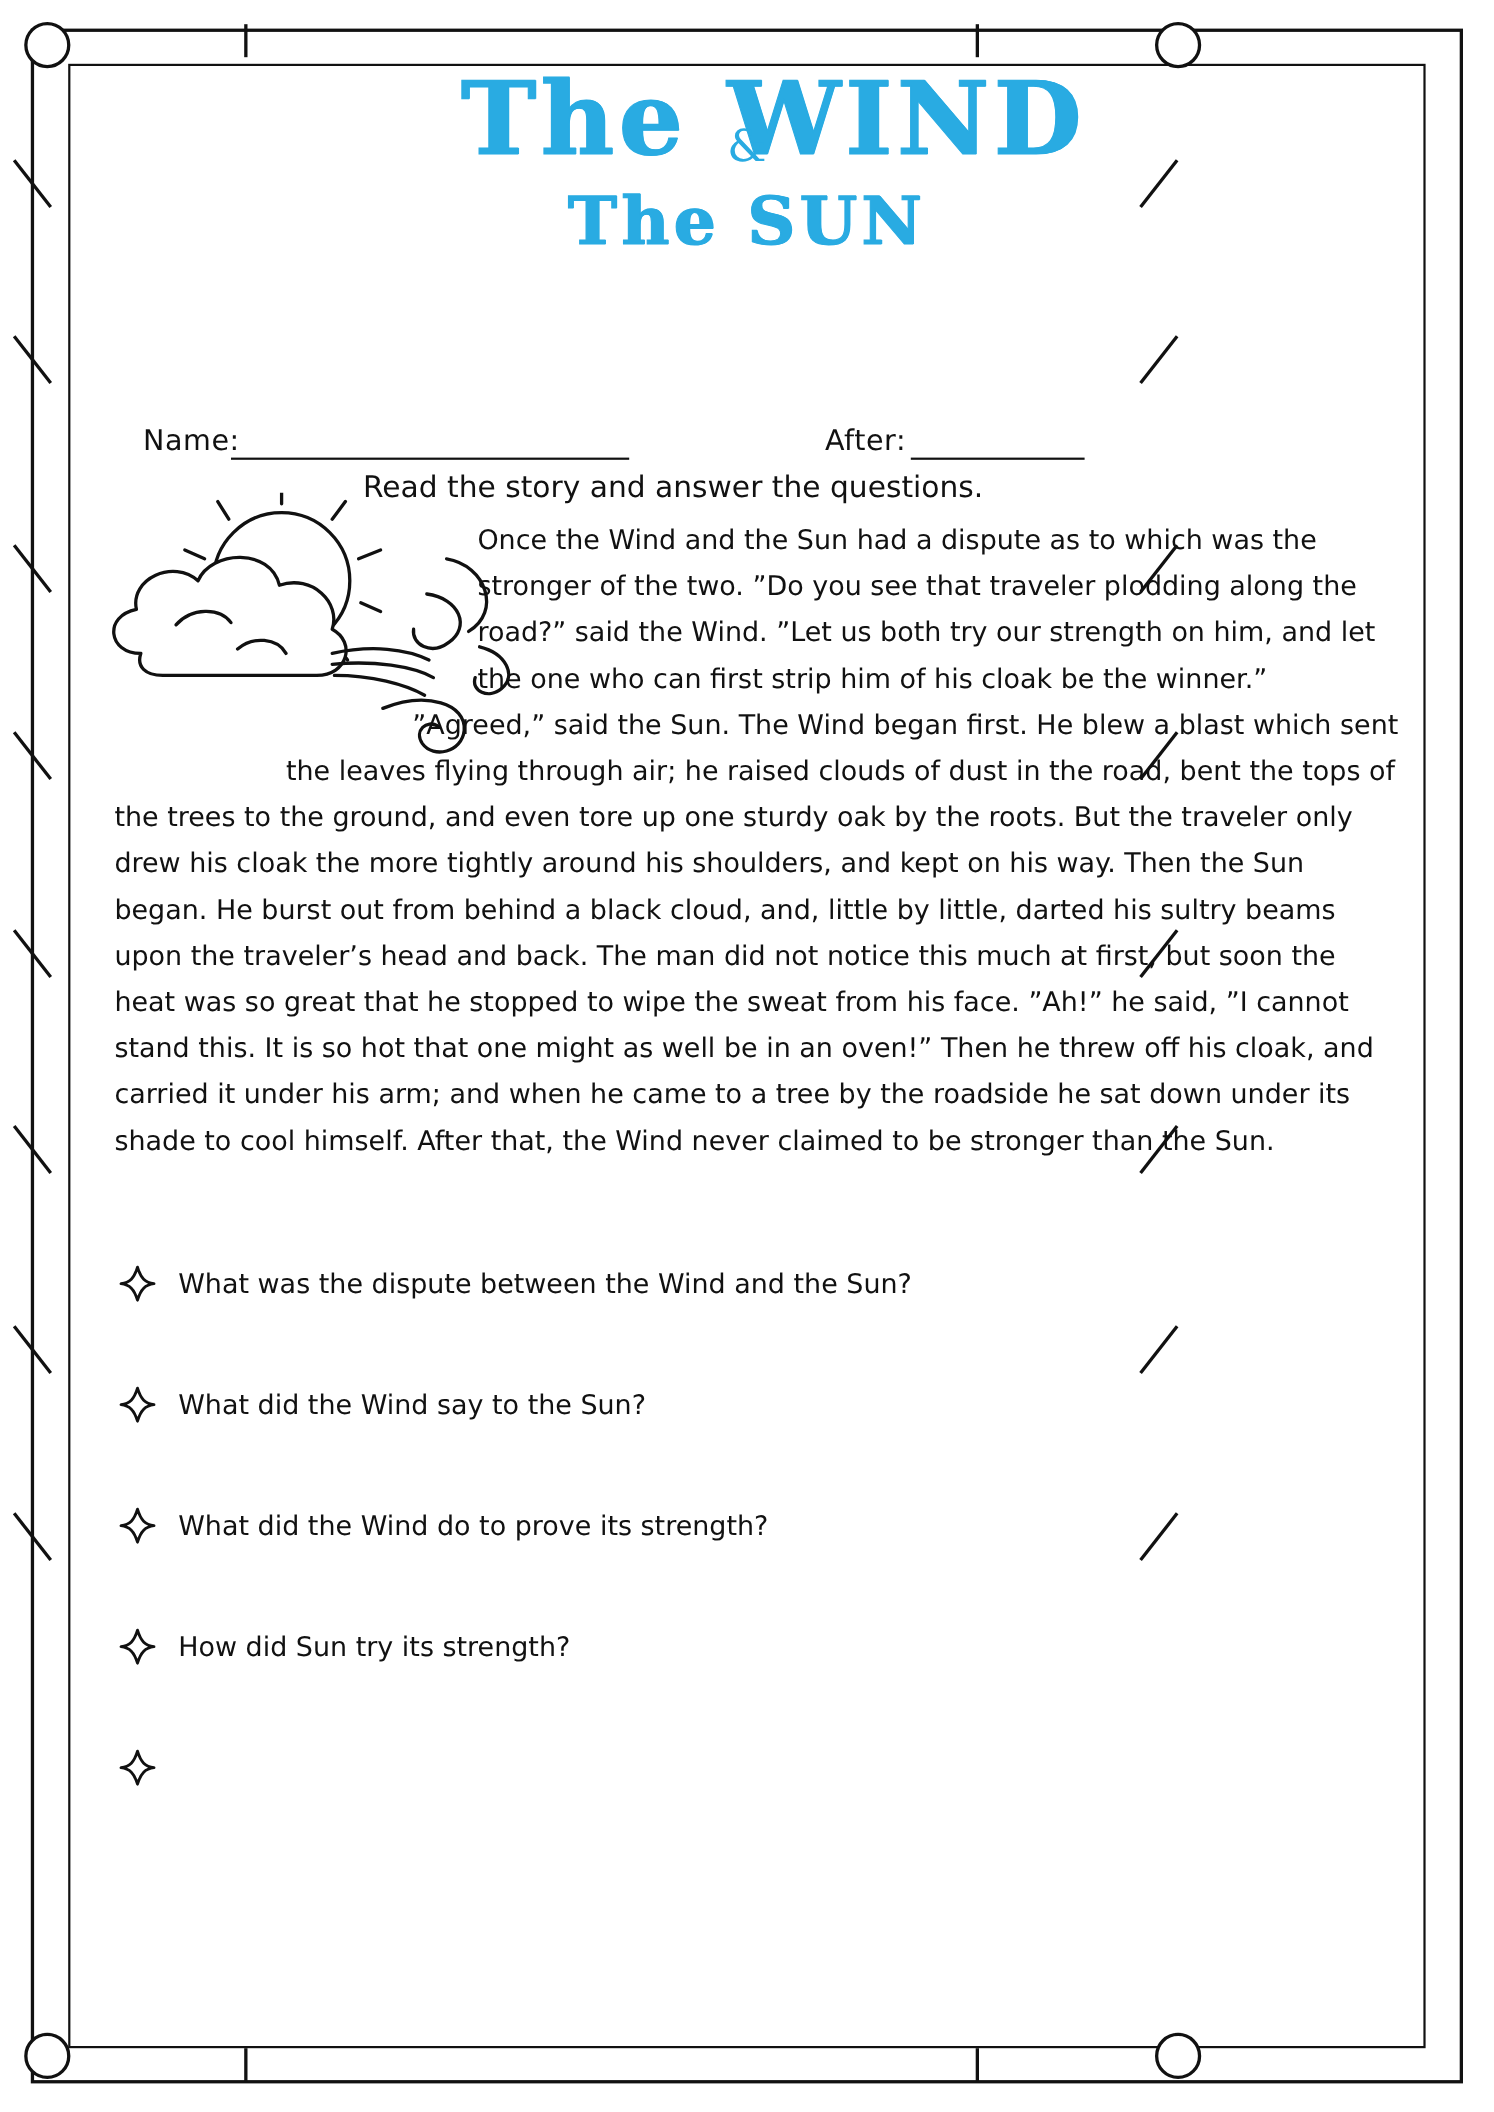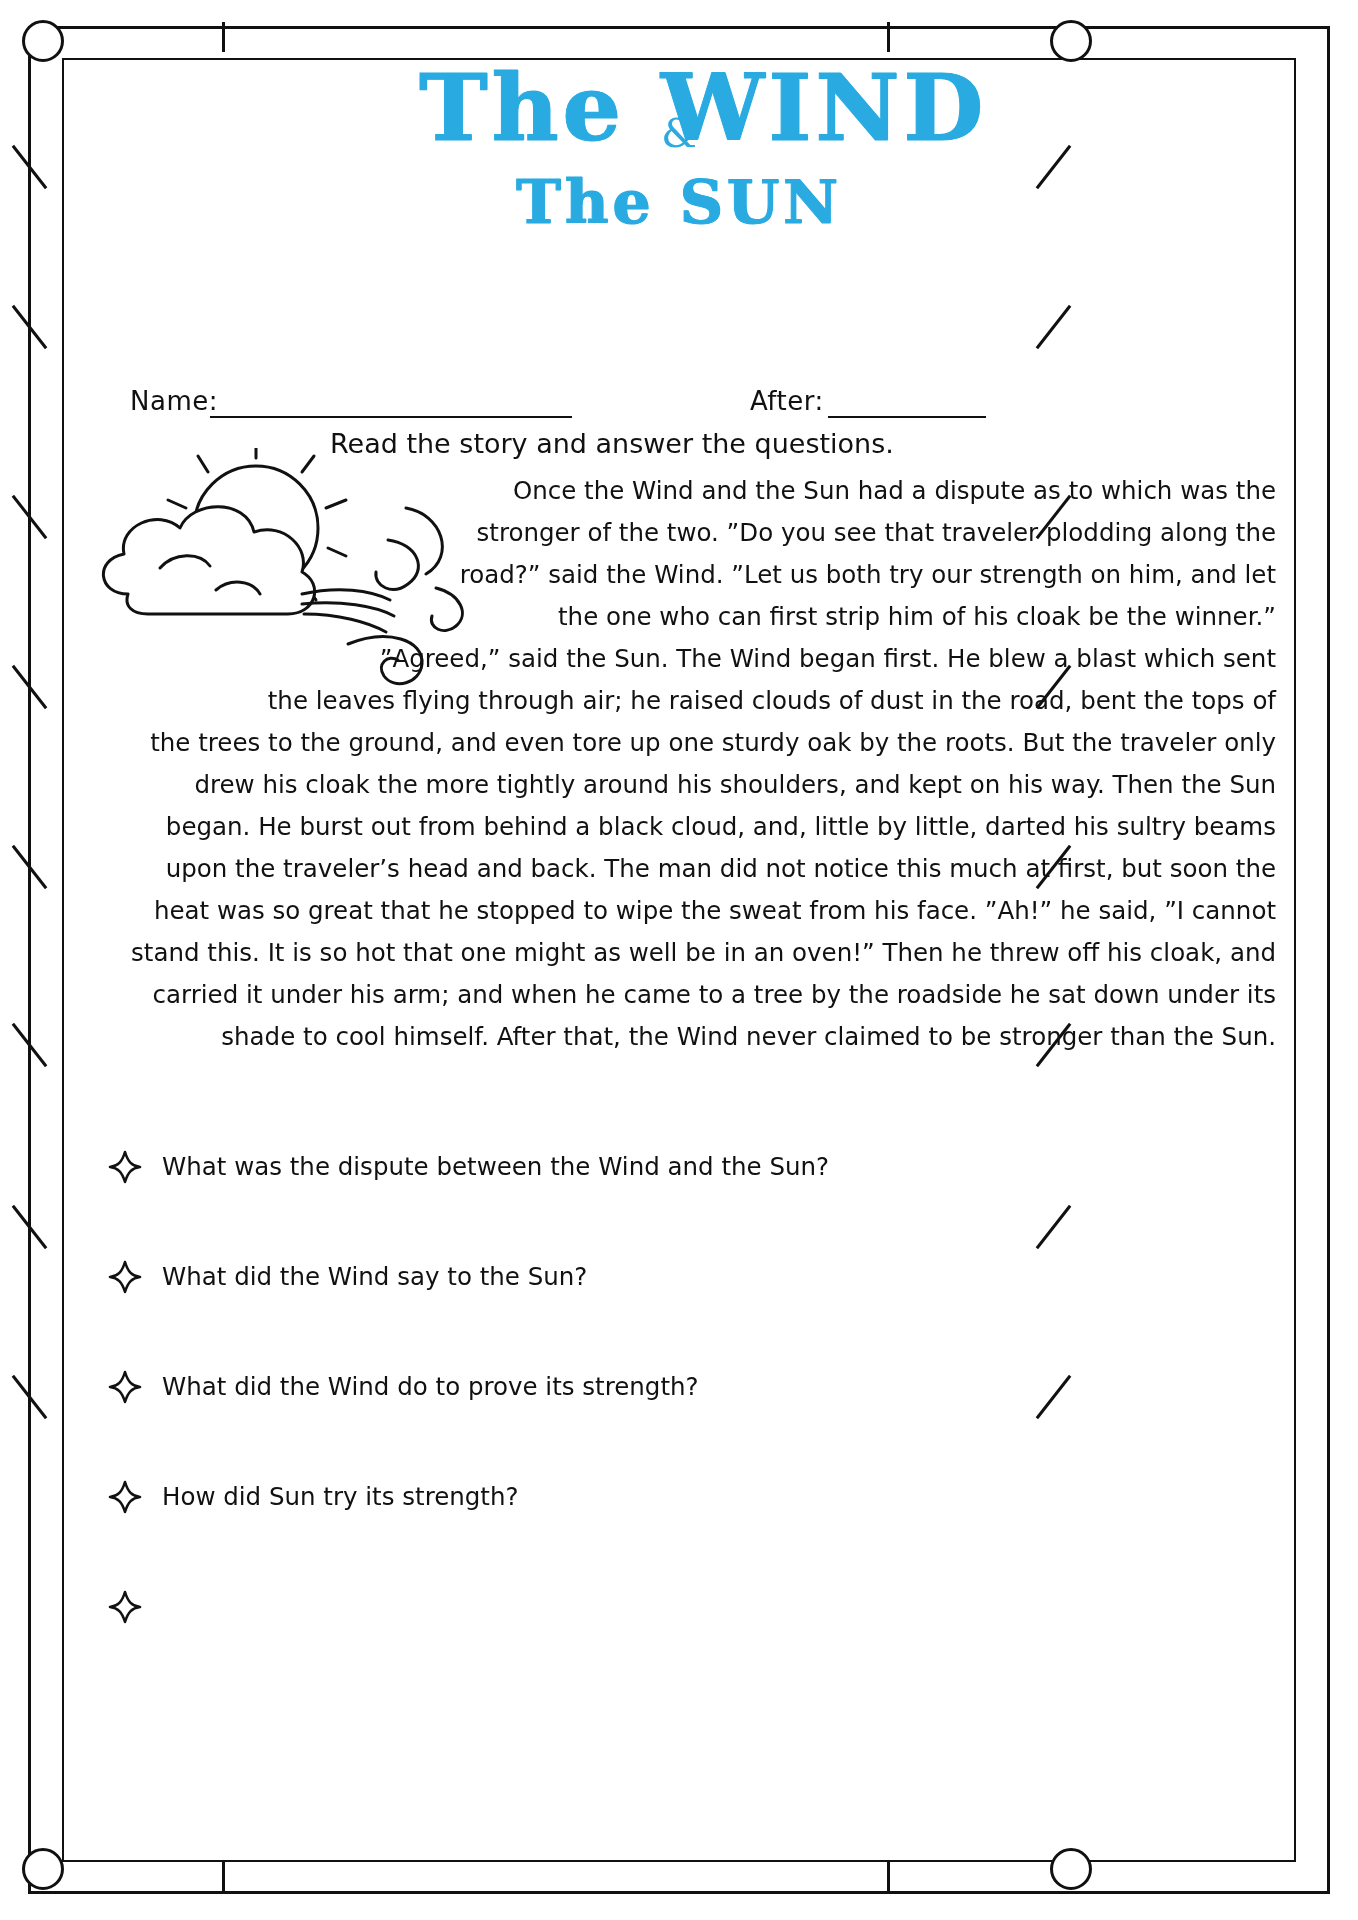--- a/index.html
+++ b/index.html
@@ -141,21 +141,21 @@
   }
 
   
   .story {
     position: absolute;
     left: 104px;
     top: 470px;
     width: 1172px;
     font-size: 24.5px;
     line-height: 42px;
-    text-align: right;
+    text-align: left;
     color: #111;
   }
   .story p { margin: 0; }
   .story .indent-shape {
     float: left;
     width: 330px;
     height: 212px;
     shape-outside: polygon(0 0, 330px 0, 330px 130px, 260px 175px, 150px 212px, 0 212px);
     margin: 0;
   }

